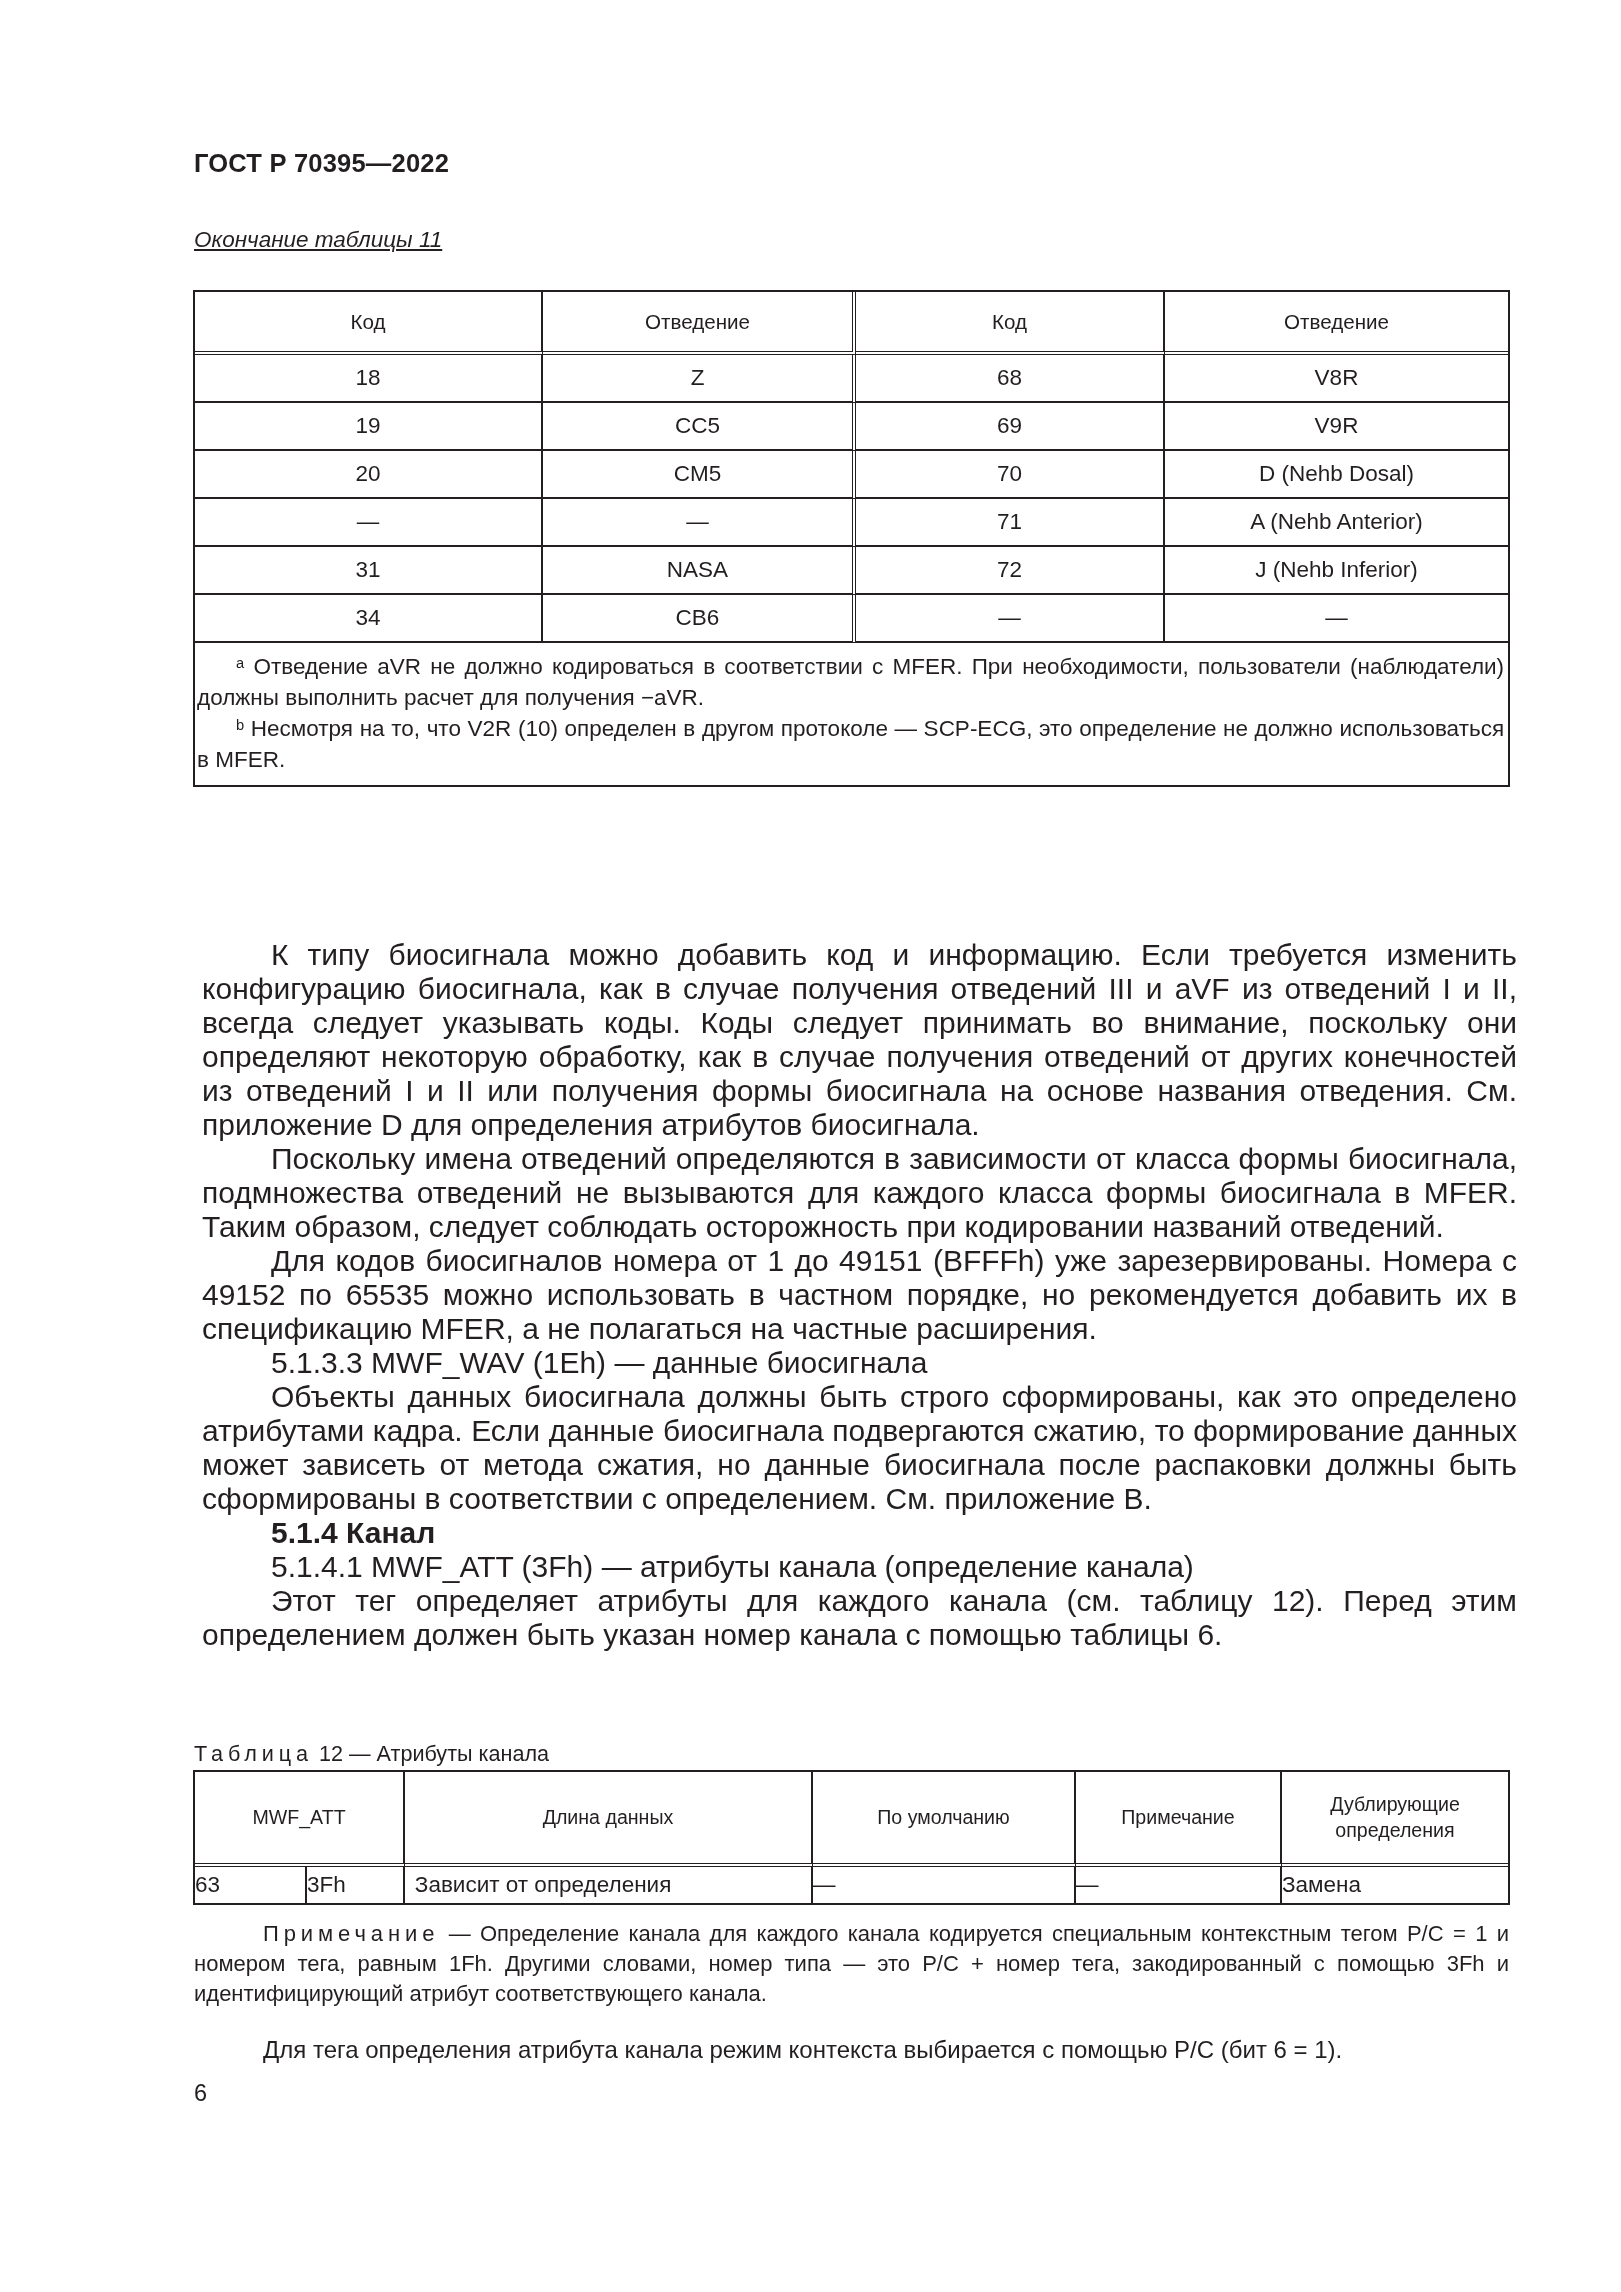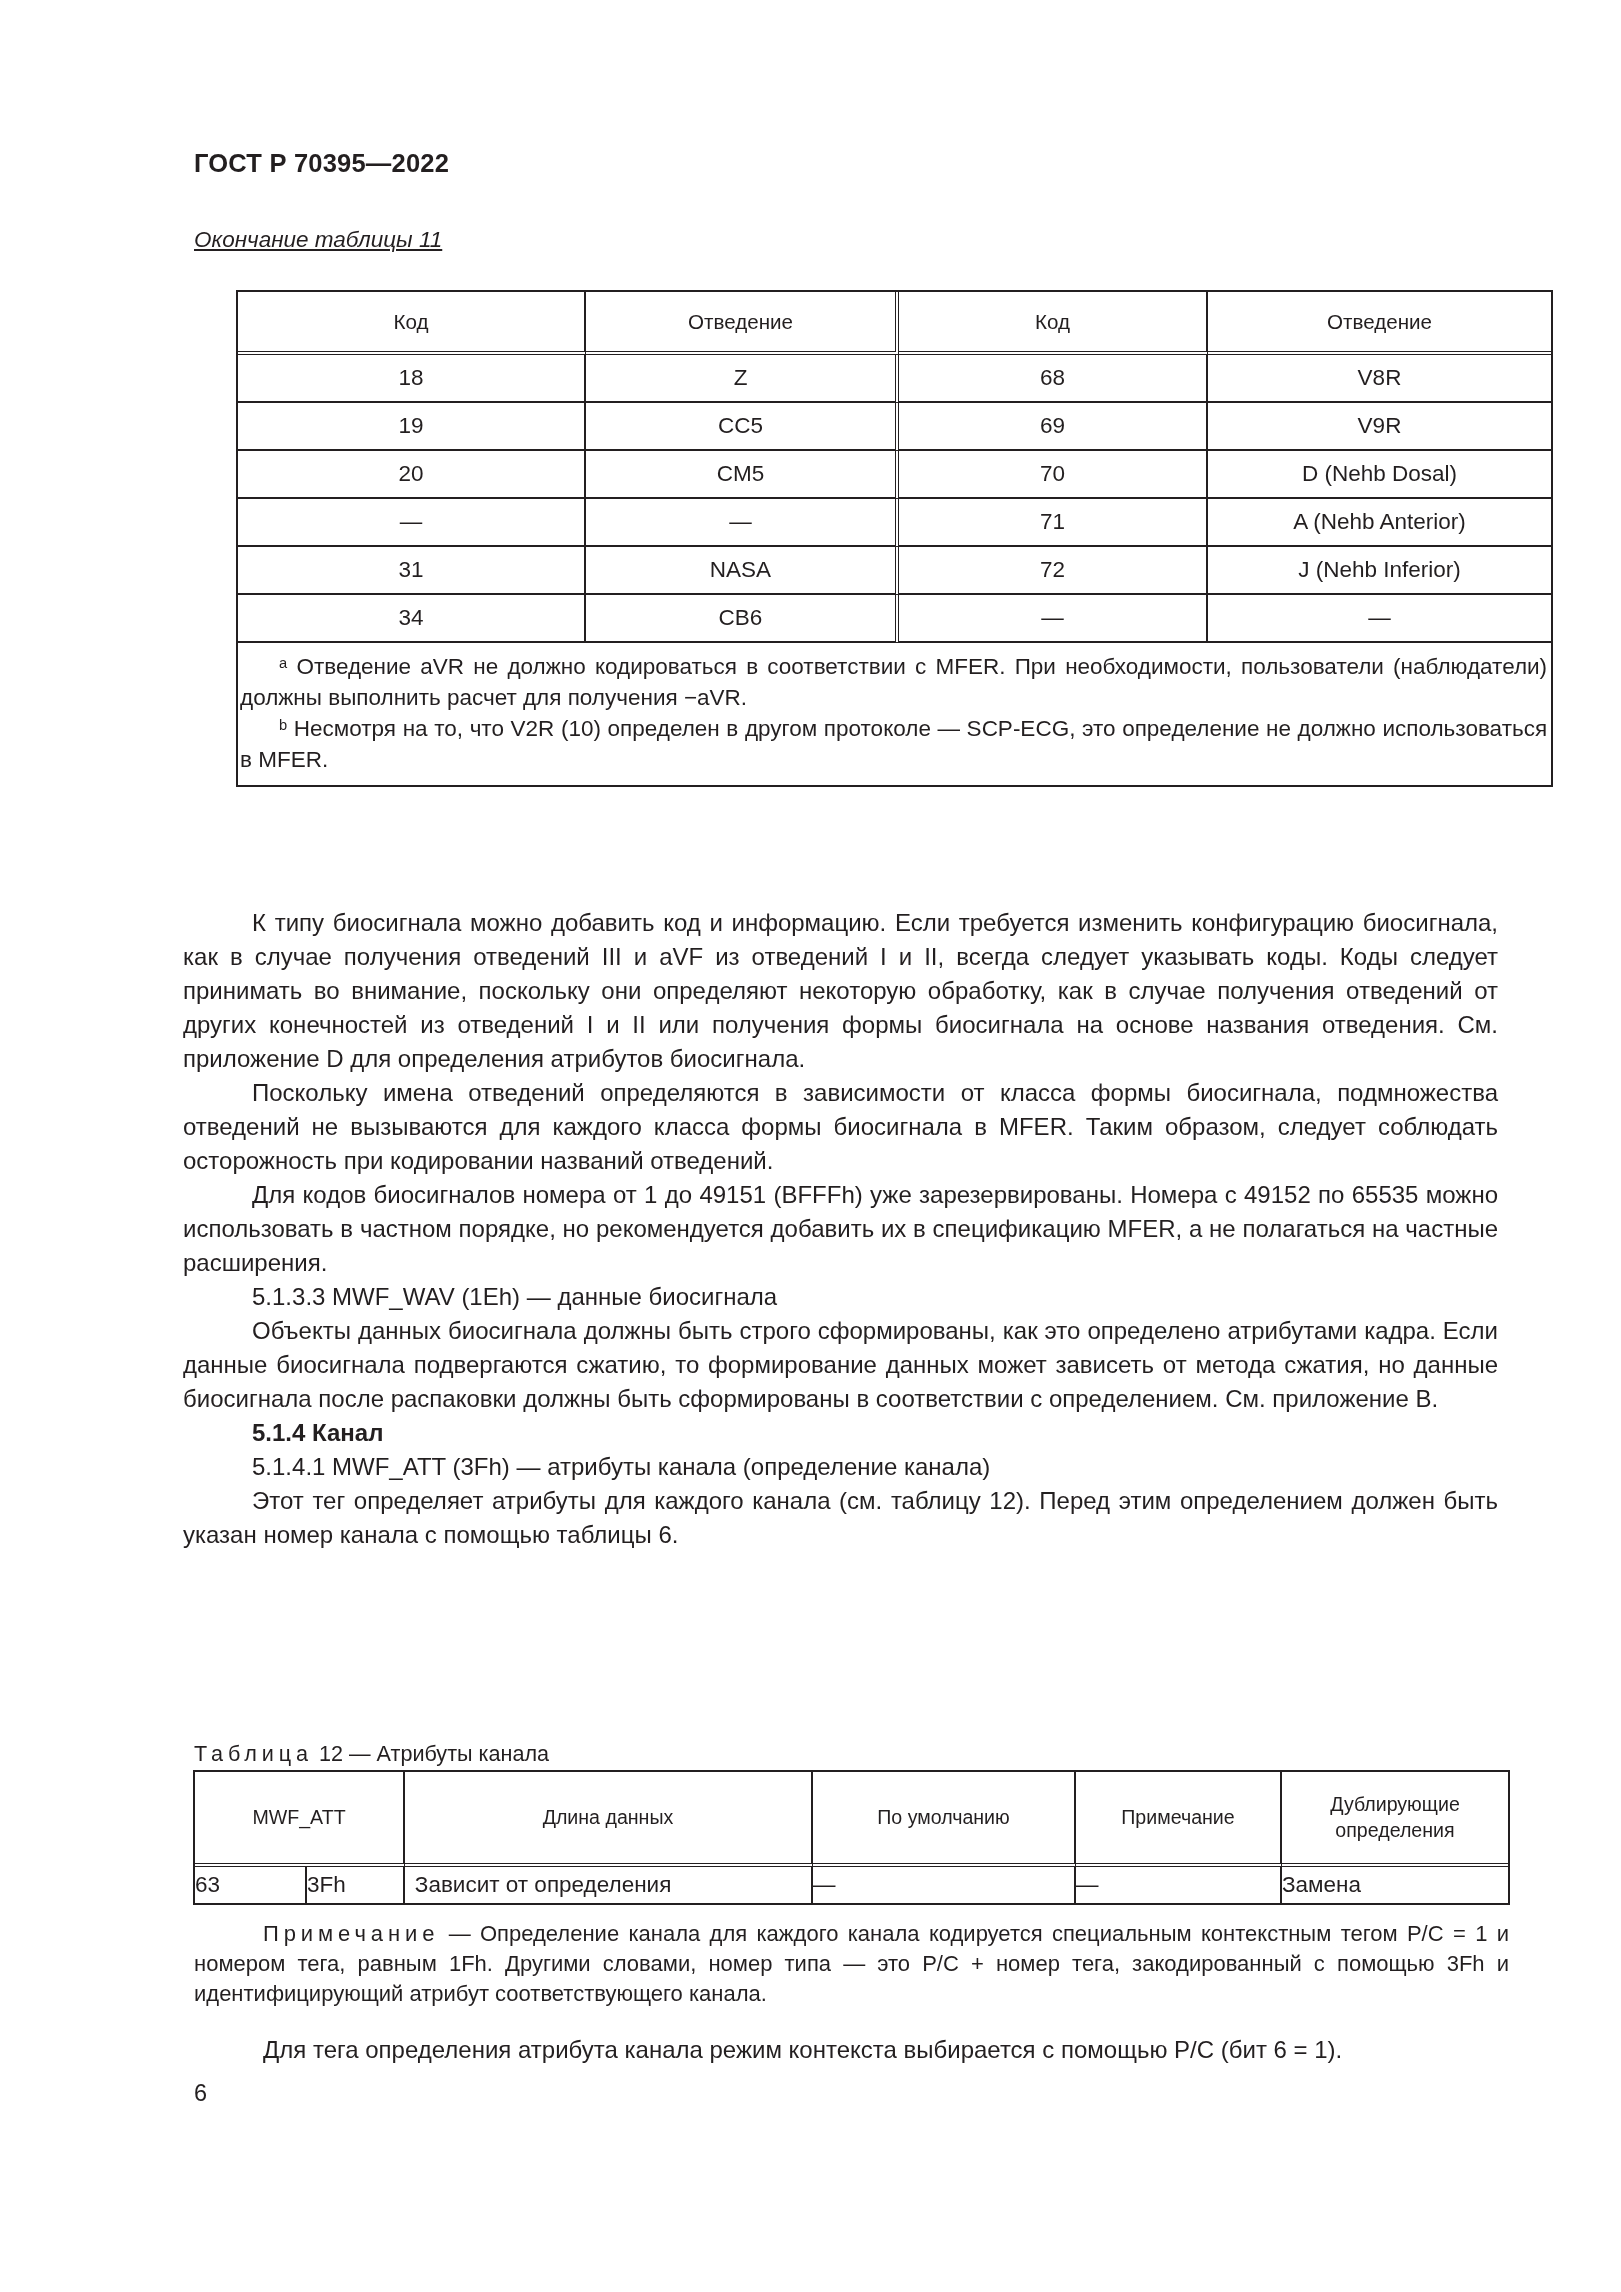--- a/index.html
+++ b/index.html
@@ -4,35 +4,35 @@
 <style>
   html,body{margin:0;padding:0;background:#ffffff;}
   body{width:1621px;height:2293px;position:relative;overflow:hidden;
        font-family:"Liberation Sans",sans-serif;color:#231f20;}
   .page{position:absolute;left:0;top:0;width:1621px;height:1682px;border-radius:30px;}
   .doc-header{position:absolute;left:194px;top:149px;font-size:25.5px;font-weight:bold;letter-spacing:0.2px;}
   .table-caption-cont{position:absolute;left:194px;top:227px;font-size:22.5px;font-style:italic;text-decoration:underline;}
 
   
   table.t11{position:absolute;left:193px;top:290px;width:1317px;border-collapse:separate;border-spacing:0;
-            border:2.9px solid #231f20;font-size:22.5px;margin-left:43px;}
+            border:2.9px solid #231f20;font-size:22.5px;}
   table.t11 td,table.t11 th{text-align:center;font-weight:normal;border-right:2px solid #231f20;border-bottom:2.9px solid #231f20;padding:0;}
   table.t11 th{height:59px;font-size:20.6px;border-bottom:4.9px double #231f20;}
   table.t11 td{height:46px;}
   table.t11 .c1{width:346px;}
   table.t11 .c2{width:309px;border-right:4.9px double #231f20;}
   table.t11 .c3{width:307px;}
   table.t11 .c4{border-right:none;}
   table.t11 tr.notes td{text-align:left;border-right:none;border-bottom:none;height:auto;padding:7.8px 3.9px 9.8px 2px;font-size:22.5px;line-height:31px;}
   .fn{display:block;text-align:justify;}
   .fn .ind{display:inline-block;width:39px;}
   sup{font-size:14.7px;vertical-align:5.9px;line-height:0;}
 
   
-  .body-text{position:absolute;left:183px;width:1315px;font-size:24px;line-height:34px;}
+  .body-text{position:absolute;left:202px;width:1315px;font-size:30px;line-height:34px;margin-top:32px;}
   .para{text-align:justify;text-indent:69px;margin:0;}
   .para.bold{font-weight:bold;}
   .table-title{position:absolute;left:194px;top:1741px;font-size:21.6px;text-align:right;}
   .spaced{letter-spacing:4.9px;}
 
   
   table.t12{position:absolute;left:193px;top:1770px;width:1317px;border-collapse:separate;border-spacing:0;border:2.9px solid #231f20;font-size:21.6px;}
   table.t12 th{font-weight:normal;font-size:19.6px;height:91px;border-right:2px solid #231f20;border-bottom:4.9px double #231f20;text-align:center;line-height:25.5px;padding:0;}
   table.t12 td{height:36px;border-right:2px solid #231f20;text-align:left;font-size:22.5px;padding:0;}
   table.t12 th:last-child,table.t12 td:last-child{border-right:none;}

